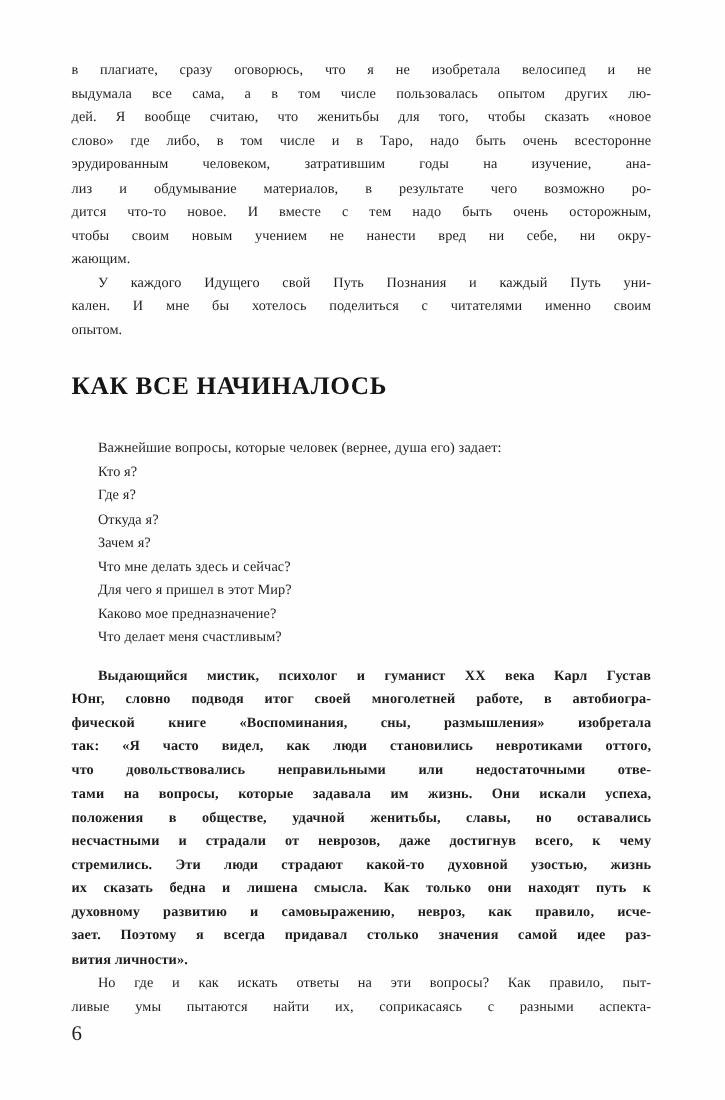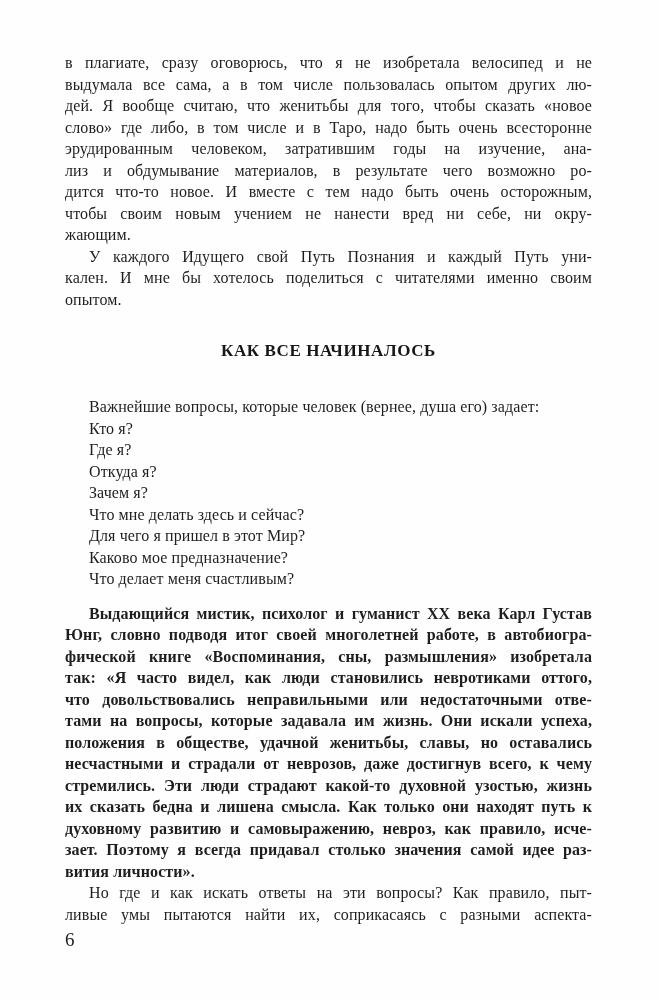--- a/index.html
+++ b/index.html
@@ -20,43 +20,42 @@
     position: absolute;
     top: 52px;
     left: 65px;
     width: 527px;
   }
   .paragraph, .question-block {
     margin: 0;
     padding: 0;
   }
   .line {
-    font-size: 16px;
+    font-size: 13px;
     line-height: 21.5px;
     text-align: justify;
     text-align-last: justify;
     white-space: normal;
     letter-spacing: 0.1px;
   }
   .line.flush {
     text-align-last: left;
   }
   .line.indent {
     text-indent: 24px;
   }
   .line.plain {
     text-align: center;
     text-align-last: left;
   }
   .chapter-heading {
     margin: 26px 0 30px 0;
-    font-size: 17px;
+    font-size: 23px;
     line-height: 30px;
     font-weight: bold;
-    text-align: center;
     letter-spacing: 0.6px;
     color: #161616;
   }
   .question-block + .paragraph {
     margin-top: 13px;
     font-weight: bold;
   }
   .page-footer {
     position: absolute;
     left: 65px;

